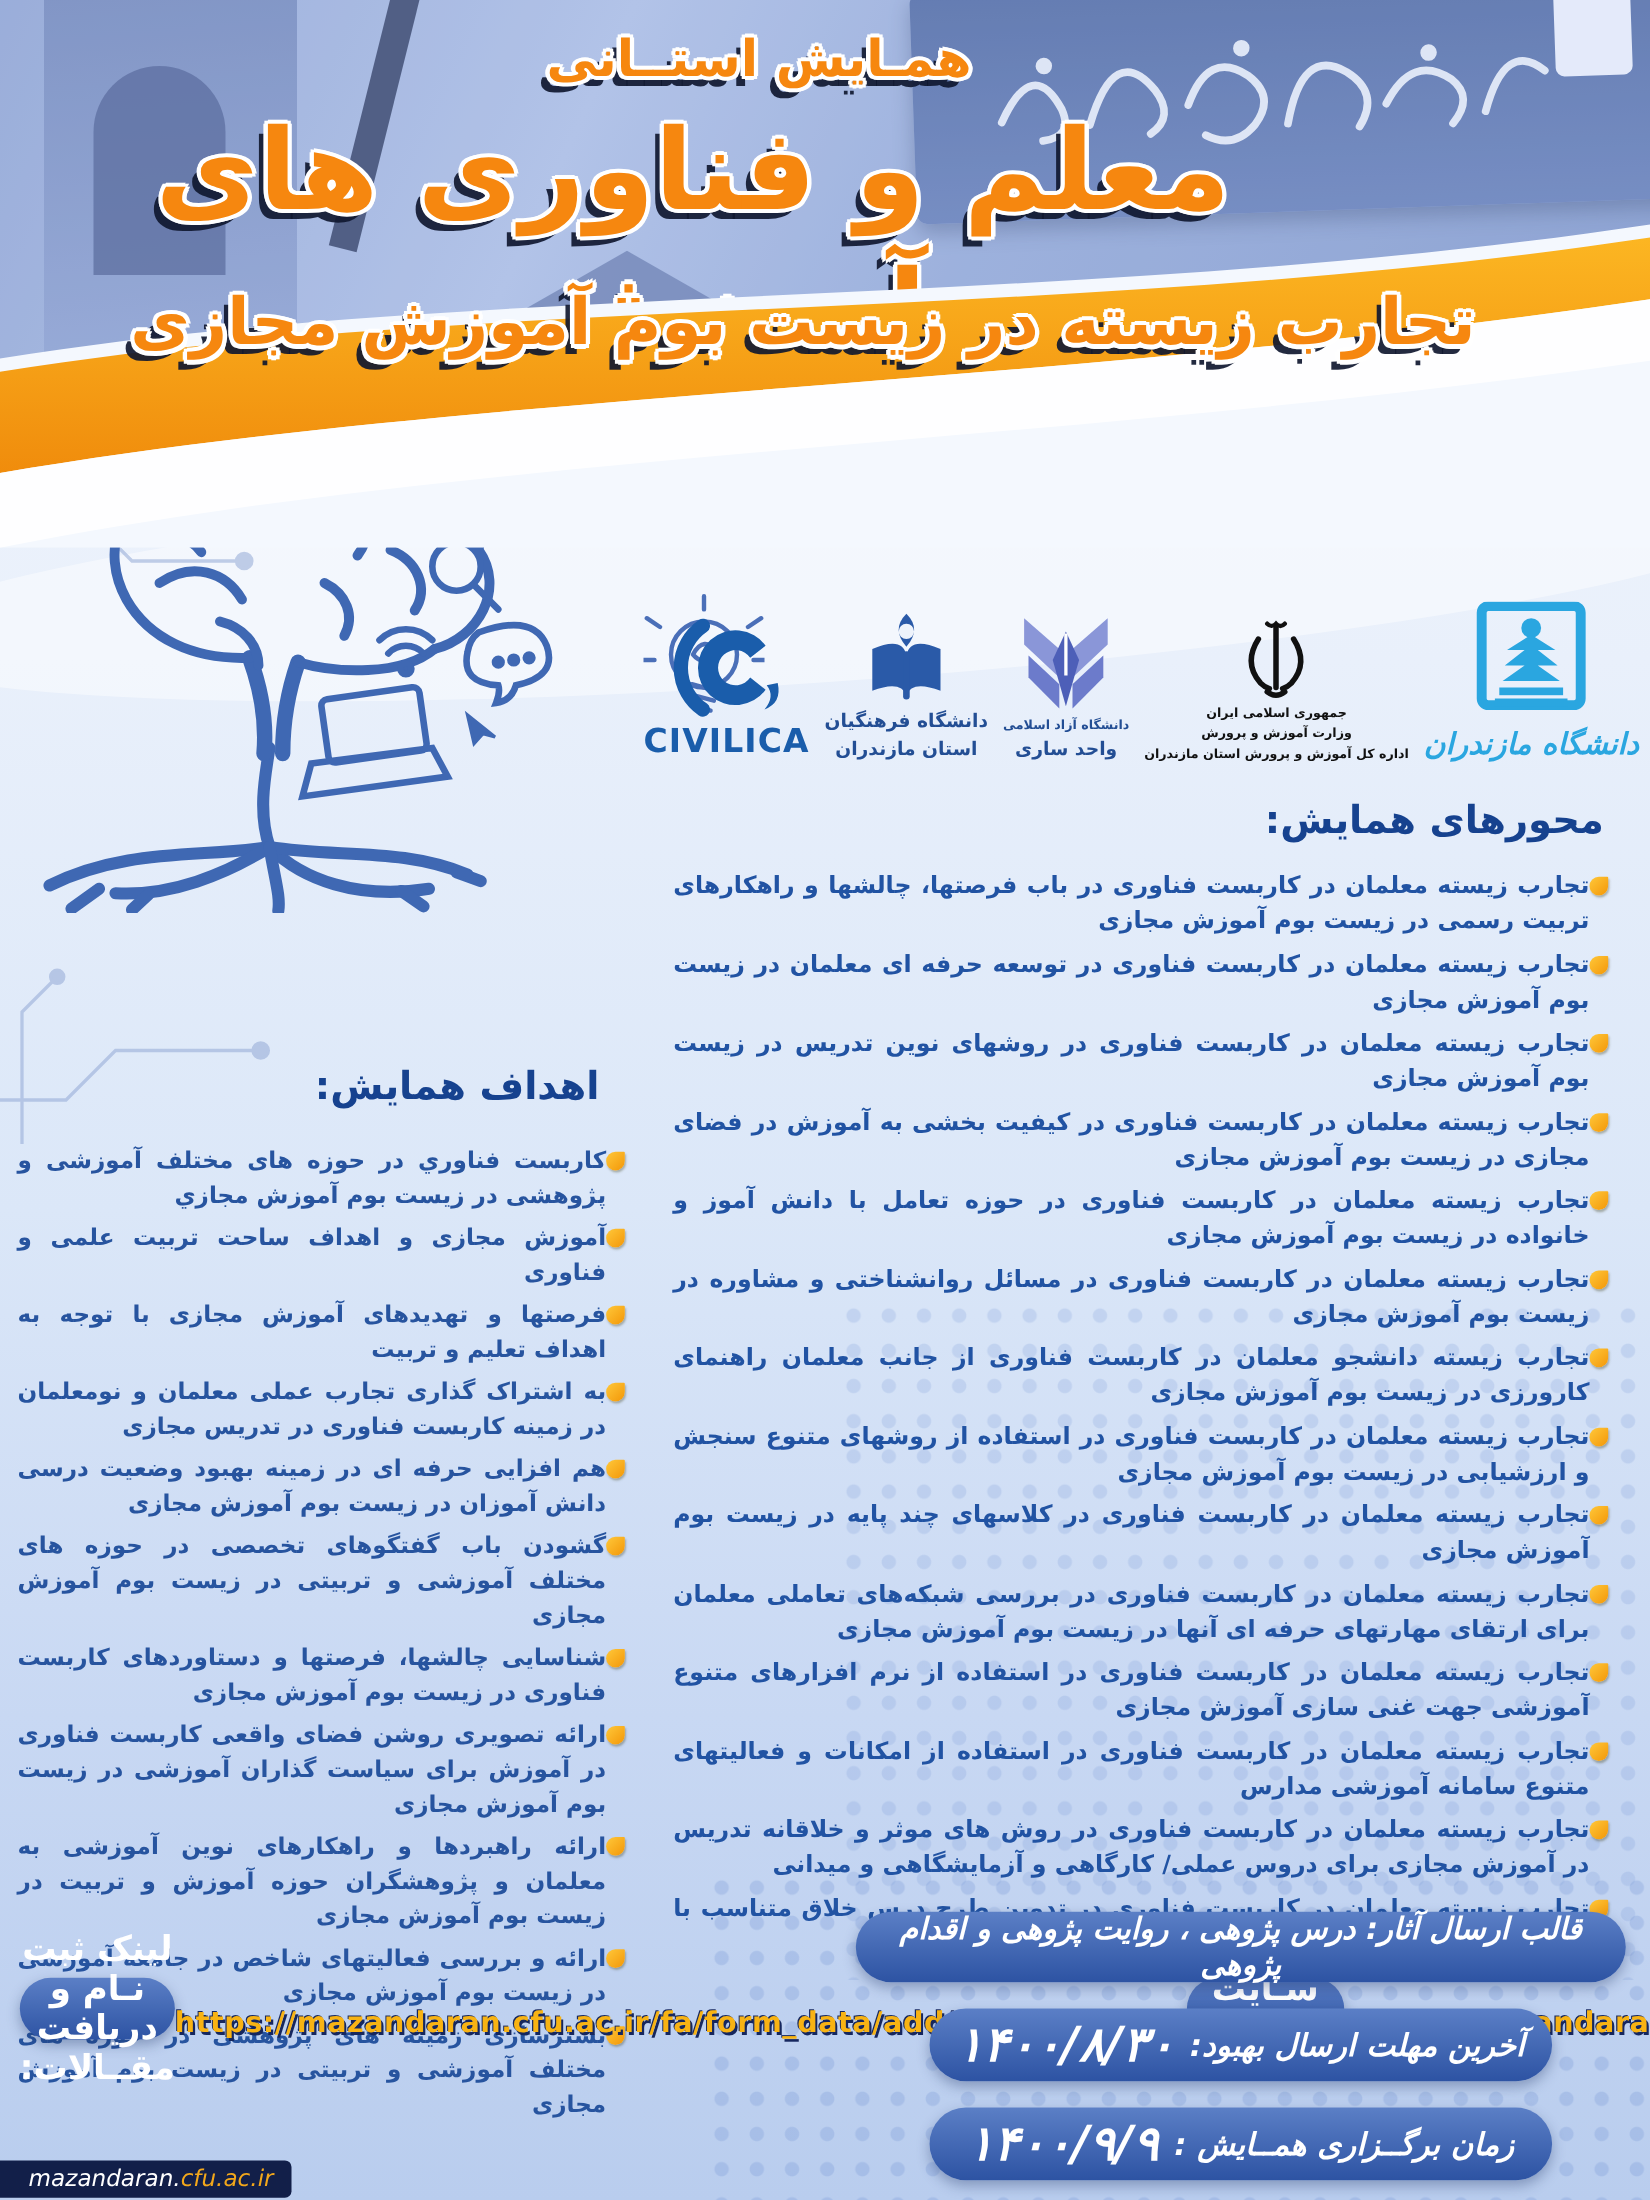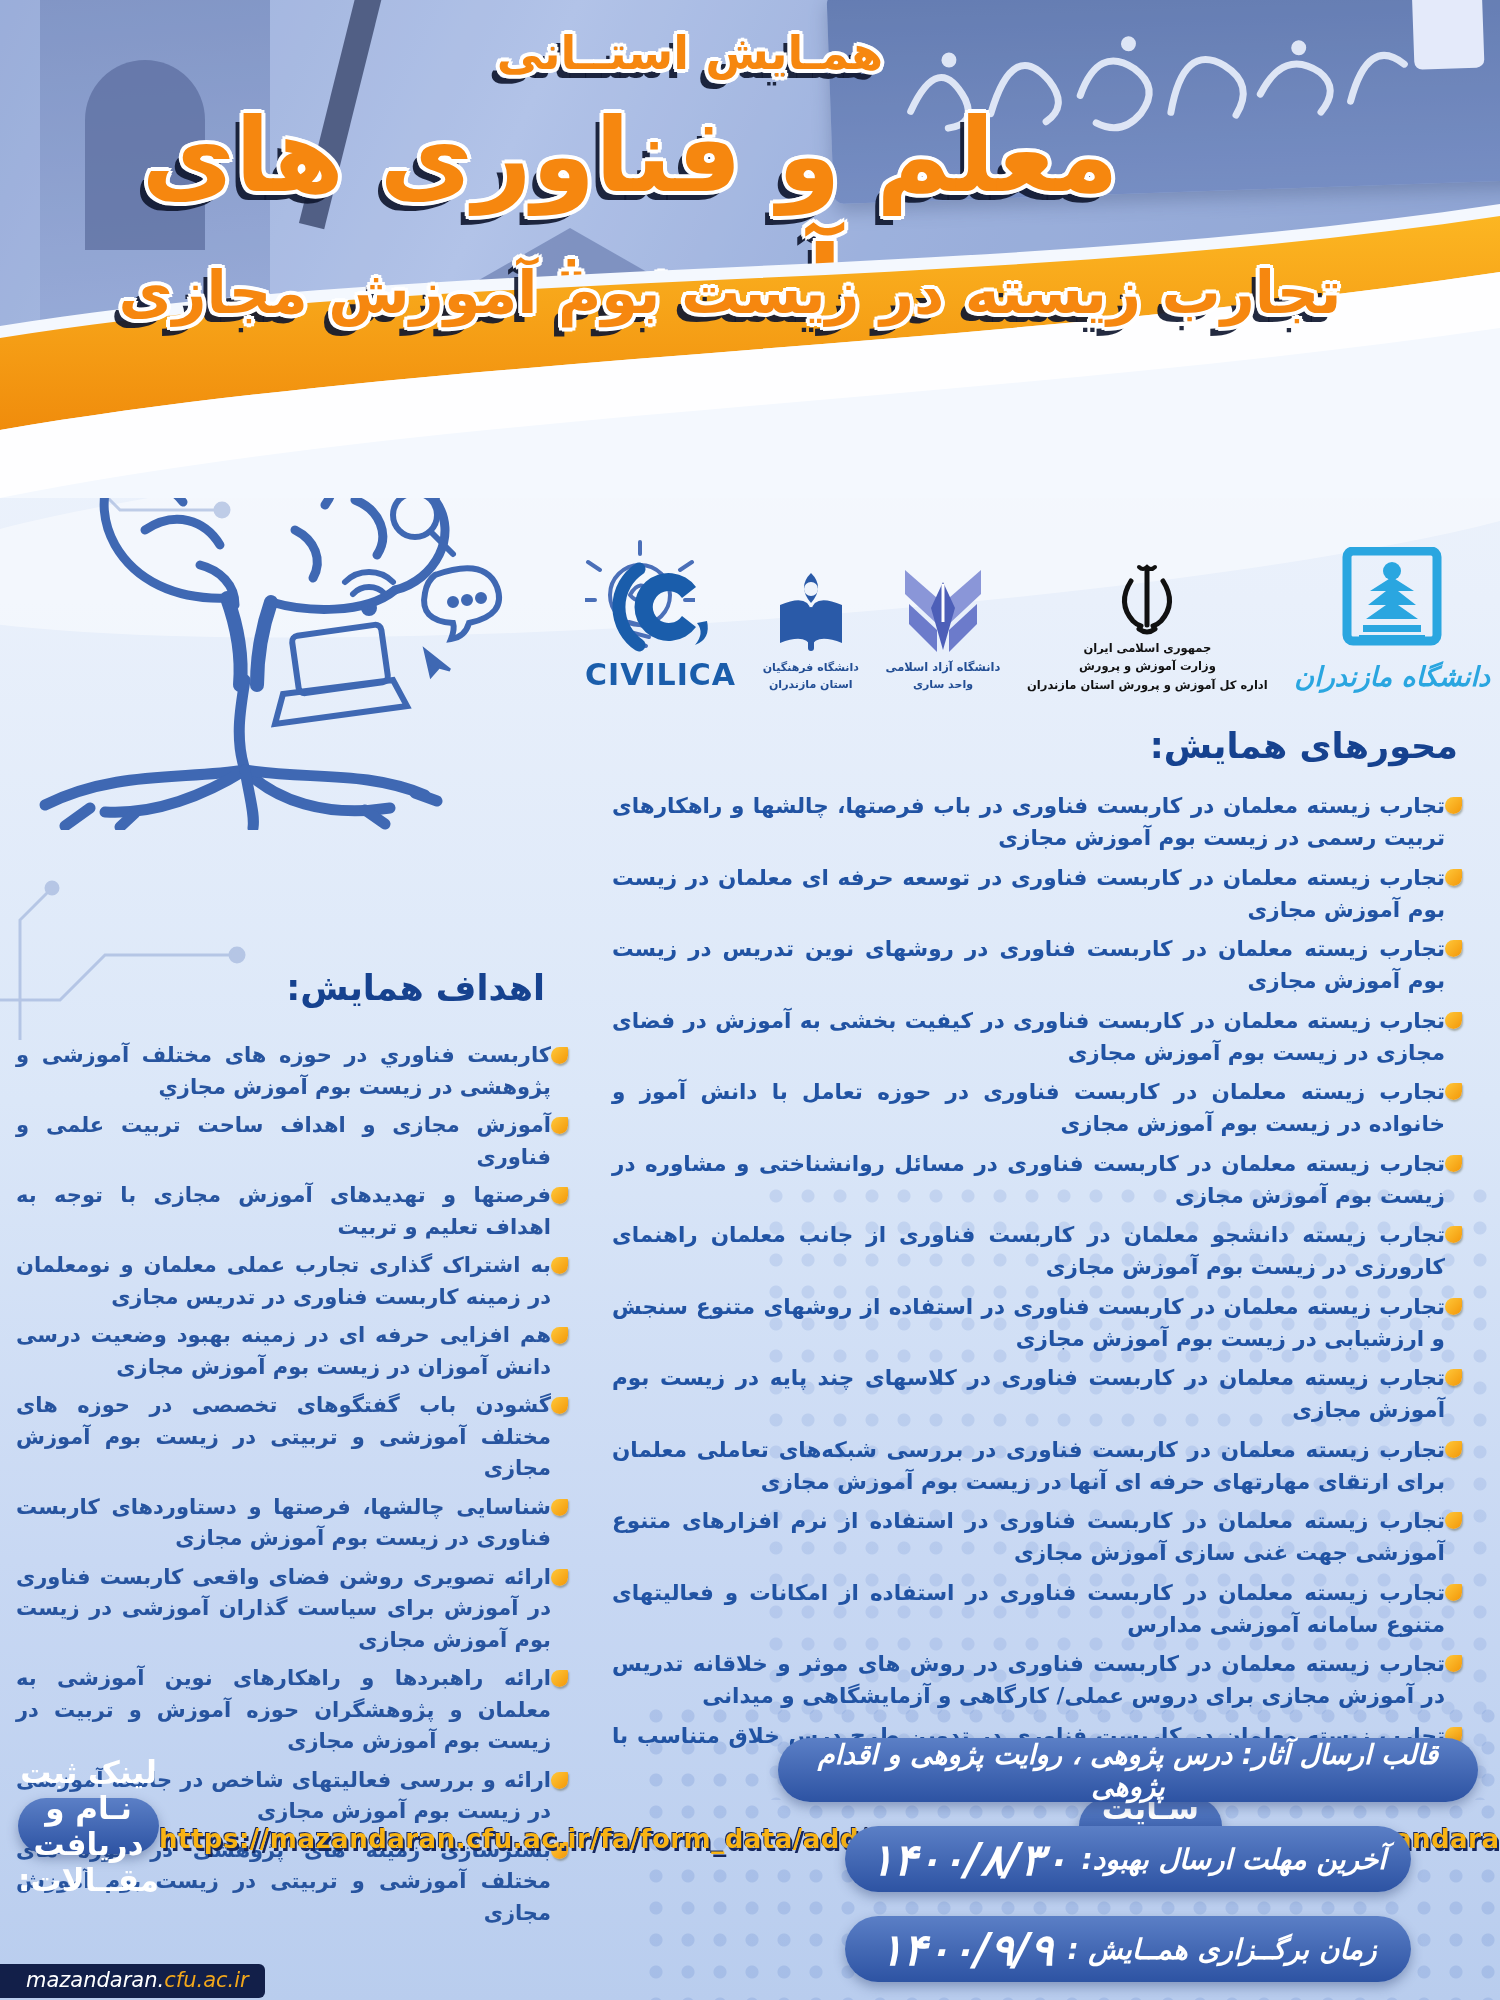--- a/index.html
+++ b/index.html
@@ -32,21 +32,21 @@
   .dots{position:absolute;background-image:radial-gradient(rgba(120,152,214,.40) 6px,rgba(120,152,214,0) 7px);
     background-size:32px 32px;z-index:0;}
   .dots.a{left:760px;top:1180px;width:740px;height:620px;opacity:.55;}
   .dots.b{left:640px;top:1700px;width:860px;height:300px;opacity:.75;}
   .sheen{position:absolute;left:-120px;top:430px;width:1740px;height:190px;background:rgba(255,255,255,.45);
     border-radius:50%;transform:rotate(-4deg);z-index:0;}
   
   .logos{position:absolute;left:585px;top:512px;width:905px;height:180px;display:flex;align-items:flex-end;
     justify-content:space-between;z-index:3;}
   .logo{display:flex;flex-direction:column;align-items:center;gap:4px;}
-  .logo .cap{font-size:11px;font-weight:700;color:#234e94;text-align:center;line-height:1.25;direction:rtl;}
+  .logo .cap{font-size:17px;font-weight:700;color:#234e94;text-align:center;line-height:1.25;direction:rtl;}
   .logo .cap.small{font-size:11.5px;}
   .logo .cap.black{color:#111;}
   .civilica-word{font-size:30px;font-weight:800;letter-spacing:1px;color:#1a5dab;}
   .uom-word{font-size:27px;font-weight:700;color:#2aa6e0;font-style:italic;}
   
   .col-heading{position:absolute;font-size:35px;font-weight:800;color:#16428f;direction:rtl;z-index:3;}
   .themes-heading{right:42px;top:726px;}
   .goals-heading{right:955px;top:968px;margin-left:32px;}
   ul.items{position:absolute;list-style:none;margin:0;padding:0;direction:rtl;z-index:3;}
   ul.themes-list{left:612px;top:790px;width:850px;}

